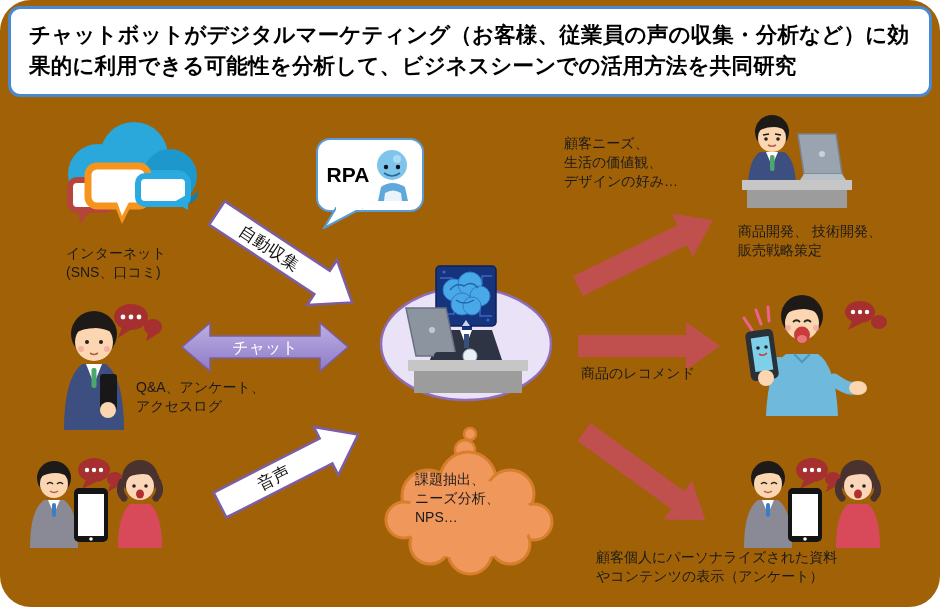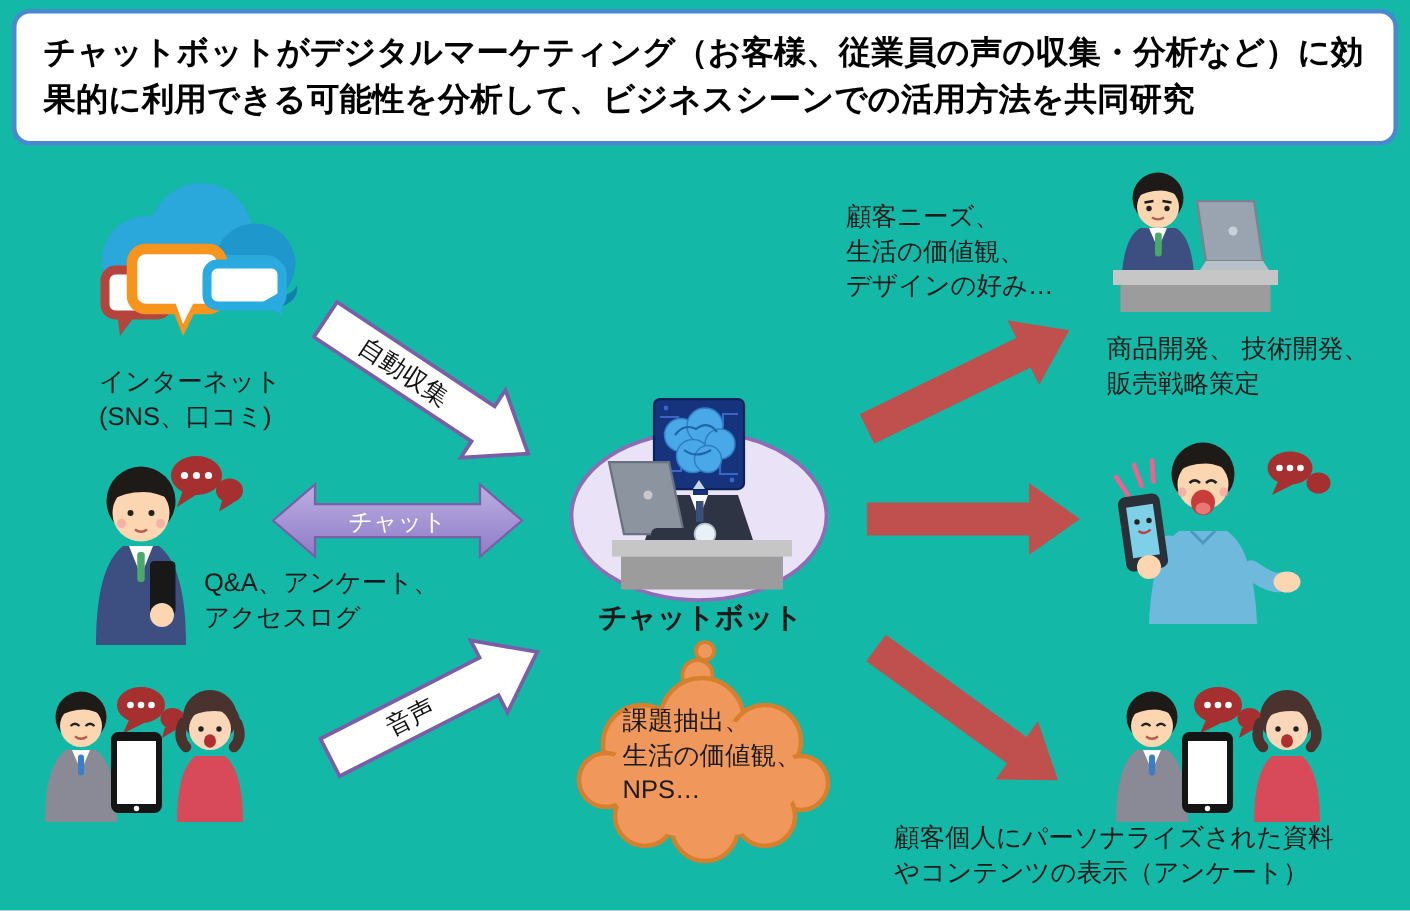--- a/index.html
+++ b/index.html
@@ -1,23 +1,23 @@
 <!DOCTYPE html>
 <html><head>
 <meta charset="utf-8">
 <style>
   html,body{margin:0;padding:0;background:#fff;}
-  .canvas{position:relative;width:940px;height:607px;background:#14b8a6;overflow:hidden;
-          font-family:"Liberation Sans","DejaVu Sans",sans-serif;color:#111;}
+  .canvas{position:relative;width:940px;height:607px;background:#a16207;overflow:hidden;
+          font-family:"Liberation Sans","DejaVu Sans",sans-serif;color:#111;border-radius:31px;}
   
   .title-box{position:absolute;left:8px;top:6px;width:884px;border:3px solid #4A89D0;
              border-radius:12px;background:#fff;padding:11px 16px 13px 18px;
              font-size:21.5px;font-weight:bold;line-height:1.42;color:#000;letter-spacing:0.2px;}
   
-  .lbl{position:absolute;font-size:17px;line-height:1.35;color:#1a1a1a;white-space:pre-line;}
+  .lbl{position:absolute;font-size:14px;line-height:1.35;color:#1a1a1a;white-space:pre-line;}
   .lbl.bold{font-weight:bold;}
   
   .rpa-bubble{position:absolute;left:316px;top:138px;width:104px;height:70px;background:#fff;
               border:2.5px solid #5B9BD5;border-radius:14px;display:flex;align-items:center;
               justify-content:center;gap:2px;}
   .rpa-label{font-size:21px;font-weight:bold;color:#000;}
   .rpa-tail{position:absolute;left:4px;bottom:-19px;width:46px;height:22px;}
   
   .overlay{position:absolute;left:0;top:0;width:940px;height:607px;pointer-events:none;}
   .illus{position:absolute;}
@@ -82,20 +82,36 @@
     <polygon points="68,86 86,86 76,106" fill="#F7941E"></polygon>
     <polygon points="71,84 83,84 76,98" fill="#fff"></polygon>
 
     <rect x="92" y="58" width="50" height="28" rx="7" fill="#fff" stroke="#29ABE2" stroke-width="6"></rect>
     <polygon points="128,84 142,76 142,92" fill="#29ABE2"></polygon>
   </svg>
 
   <div class="lbl" style="left:66px;top:244px">インターネット
 (SNS、口コミ)</div>
 
+  <div class="rpa-bubble">
+    <span class="rpa-label">RPA</span>
+    <svg width="42" height="56" viewBox="0 0 42 56">
+      <path d="M10 40 q11 -8 24 0 l3 14 l-30 0 z" fill="#5FA8DC"></path>
+      <path d="M14 46 q8 -5 16 0 l1 8 l-18 0 z" fill="#EAF4FB"></path>
+      <circle cx="21" cy="18" r="15" fill="#7FC4EA"></circle>
+      <circle cx="26" cy="12" r="4" fill="#A8DCF4"></circle>
+      <circle cx="15" cy="20" r="2.2" fill="#111"></circle>
+      <circle cx="27" cy="20" r="2.2" fill="#111"></circle>
+      <path d="M13 26 q8 6 16 0" fill="none" stroke="#2A6A96" stroke-width="1.6"></path>
+    </svg>
+    <svg class="rpa-tail" viewBox="0 0 46 22">
+      <polygon points="14,1 40,1 2,21" fill="#fff" stroke="#5B9BD5" stroke-width="2"></polygon>
+      <rect x="14" y="0" width="26" height="3" fill="#fff"></rect>
+    </svg>
+  </div>
 
   <svg class="illus" style="left:378px;top:256px" width="178" height="150" viewBox="0 0 178 150">
     <ellipse cx="88" cy="88" rx="85" ry="56" fill="#EAE3F7" stroke="#8E6CB8" stroke-width="2.5"></ellipse>
 
     <rect x="84" y="66" width="10" height="10" fill="#16337E"></rect>
     <polygon points="62,74 114,74 124,104 52,104" fill="#2E3444"></polygon>
     <polygon points="82,74 94,74 88,90" fill="#fff"></polygon>
     <rect x="86" y="78" width="5" height="14" fill="#3A4E7A"></rect>
 
     <rect x="58" y="10" width="60" height="60" rx="4" fill="#16337E" stroke="#0E2258" stroke-width="1.5"></rect>
@@ -114,21 +130,20 @@
 
     <polygon points="28,52 68,52 78,100 38,100" fill="#8C94A0" stroke="#6A7280" stroke-width="1.5"></polygon>
     <circle cx="54" cy="74" r="3" fill="#C8C8C8"></circle>
 
     <rect x="56" y="96" width="64" height="9" rx="4" fill="#2E3444"></rect>
     <circle cx="92" cy="100" r="7" fill="#E8F0F8" stroke="#B0BCC8"></circle>
     <rect x="30" y="104" width="120" height="11" fill="#C6C6C6"></rect>
     <rect x="36" y="115" width="108" height="22" fill="#9C9C9C"></rect>
   </svg>
 
-  <div class="lbl bold" style="left:378px;top:400px;width:178px;text-align:center;font-size:19px">チャットボット</div>
 
   <svg class="illus" style="left:50px;top:308px" width="88" height="122" viewBox="0 0 88 122">
     <circle cx="44" cy="26" r="23" fill="#1E1A18"></circle>
     <circle cx="44" cy="34" r="19" fill="#FBD6B0"></circle>
     <path d="M24 26 q8 -14 28 -12 q12 2 14 12 q-12 -6 -20 -6 q-14 0 -22 6" fill="#1E1A18"></path>
     <circle cx="37" cy="34" r="2" fill="#222"></circle>
       <circle cx="51" cy="34" r="2" fill="#222"></circle>
     <circle cx="31" cy="41" r="3" fill="#F4A8A0" opacity="0.8"></circle>
       <circle cx="57" cy="41" r="3" fill="#F4A8A0" opacity="0.8"></circle>
     <path d="M40 45 q4 3 8 0" fill="none" stroke="#B06050" stroke-width="1.6"></path>
@@ -194,21 +209,21 @@
       <circle cx="138" cy="70" r="24"></circle>
         <circle cx="162" cy="98" r="18"></circle>
       <circle cx="138" cy="120" r="20"></circle>
         <circle cx="98" cy="128" r="22"></circle>
       <circle cx="58" cy="120" r="20"></circle>
         <circle cx="32" cy="96" r="18"></circle>
     </g>
     <ellipse cx="97" cy="95" rx="64" ry="40" fill="#F0985B"></ellipse>
   </svg>
   <div class="lbl cloud-text" style="left:415px;top:470px">課題抽出、
-生活の価値観、
+ニーズ分析、
 NPS…</div>
 
   <div class="lbl" style="left:564px;top:134px">顧客ニーズ、
 生活の価値観、
 デザインの好み…</div>
 
   <svg class="illus" style="left:742px;top:112px" width="110" height="106" viewBox="0 0 110 106">
     <circle cx="30" cy="20" r="17" fill="#1E1A18"></circle>
     <circle cx="30" cy="26" r="14" fill="#FBD6B0"></circle>
     <path d="M15 20 q6 -11 22 -9 q8 2 10 9 q-9 -5 -15 -5 q-10 0 -17 5" fill="#1E1A18"></path>
@@ -224,20 +239,21 @@
     <circle cx="80" cy="42" r="3" fill="#C8D0D8"></circle>
     <polygon points="62,62 100,62 104,68 58,68" fill="#B8C0C8"></polygon>
 
     <rect x="0" y="68" width="110" height="10" fill="#C6C6C6"></rect>
     <rect x="5" y="78" width="100" height="18" fill="#9C9C9C"></rect>
   </svg>
 
   <div class="lbl" style="left:738px;top:222px">商品開発、 技術開発、
 販売戦略策定</div>
 
+  <div class="lbl" style="left:581px;top:364px">商品のレコメンド</div>
 
   <svg class="illus" style="left:736px;top:290px" width="152" height="126" viewBox="0 0 152 126">
 
     <g stroke="#F06090" stroke-width="3" stroke-linecap="round">
       <line x1="8" y1="28" x2="16" y2="40"></line>
         <line x1="20" y1="20" x2="25" y2="34"></line>
         <line x1="32" y1="17" x2="33" y2="31"></line>
     </g>
 
     <circle cx="66" cy="26" r="21" fill="#1E1A18"></circle>

